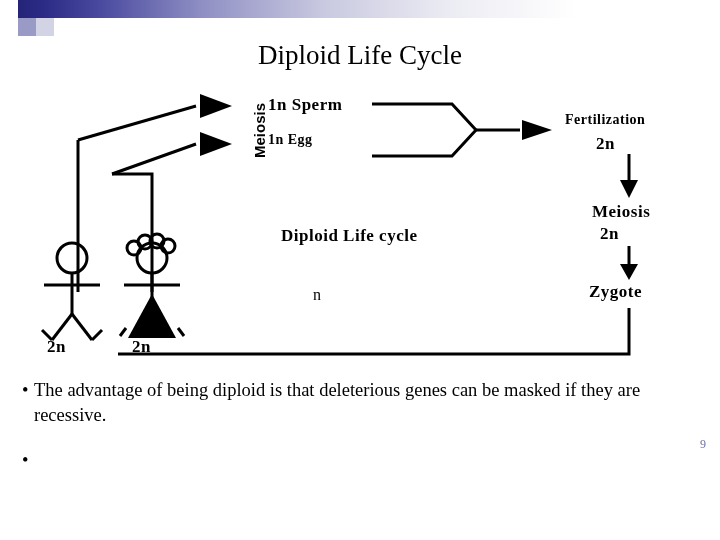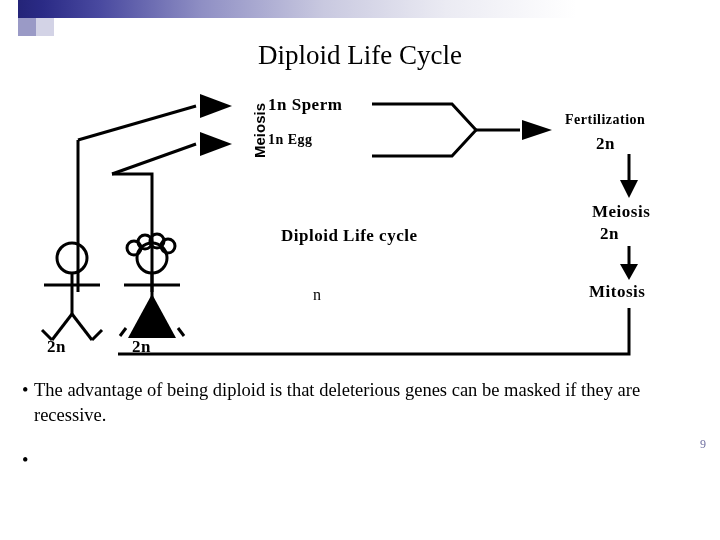--- a/index.html
+++ b/index.html
@@ -241,21 +241,21 @@
     <div class="rot-wrap">
       <span>Meiosis</span>
     </div>
 
     <div class="fig-label lbl-sperm">1n Sperm</div>
     <div class="fig-label lbl-egg">1n Egg</div>
     <div class="fig-label lbl-fert">Fertilization</div>
     <div class="fig-label lbl-fert2n">2n</div>
     <div class="fig-label lbl-zygote">Meiosis</div>
     <div class="fig-label lbl-zyg2n">2n</div>
-    <div class="fig-label lbl-mitosis">Mitosis</div>
+    <div class="fig-label lbl-mitosis">Zygote</div>
     <div class="fig-label lbl-dlc">Diploid Life cycle</div>
     <div class="fig-label lbl-n">n</div>
     <div class="fig-label lbl-2n-left">2n</div>
     <div class="fig-label lbl-2n-right">2n</div>
   </div>
 
   <div class="bullets">
     <div class="bullet bullet-1">
       <span class="dot">•</span>
       <span>The advantage of being diploid is that deleterious genes can be masked if they are recessive.</span>

